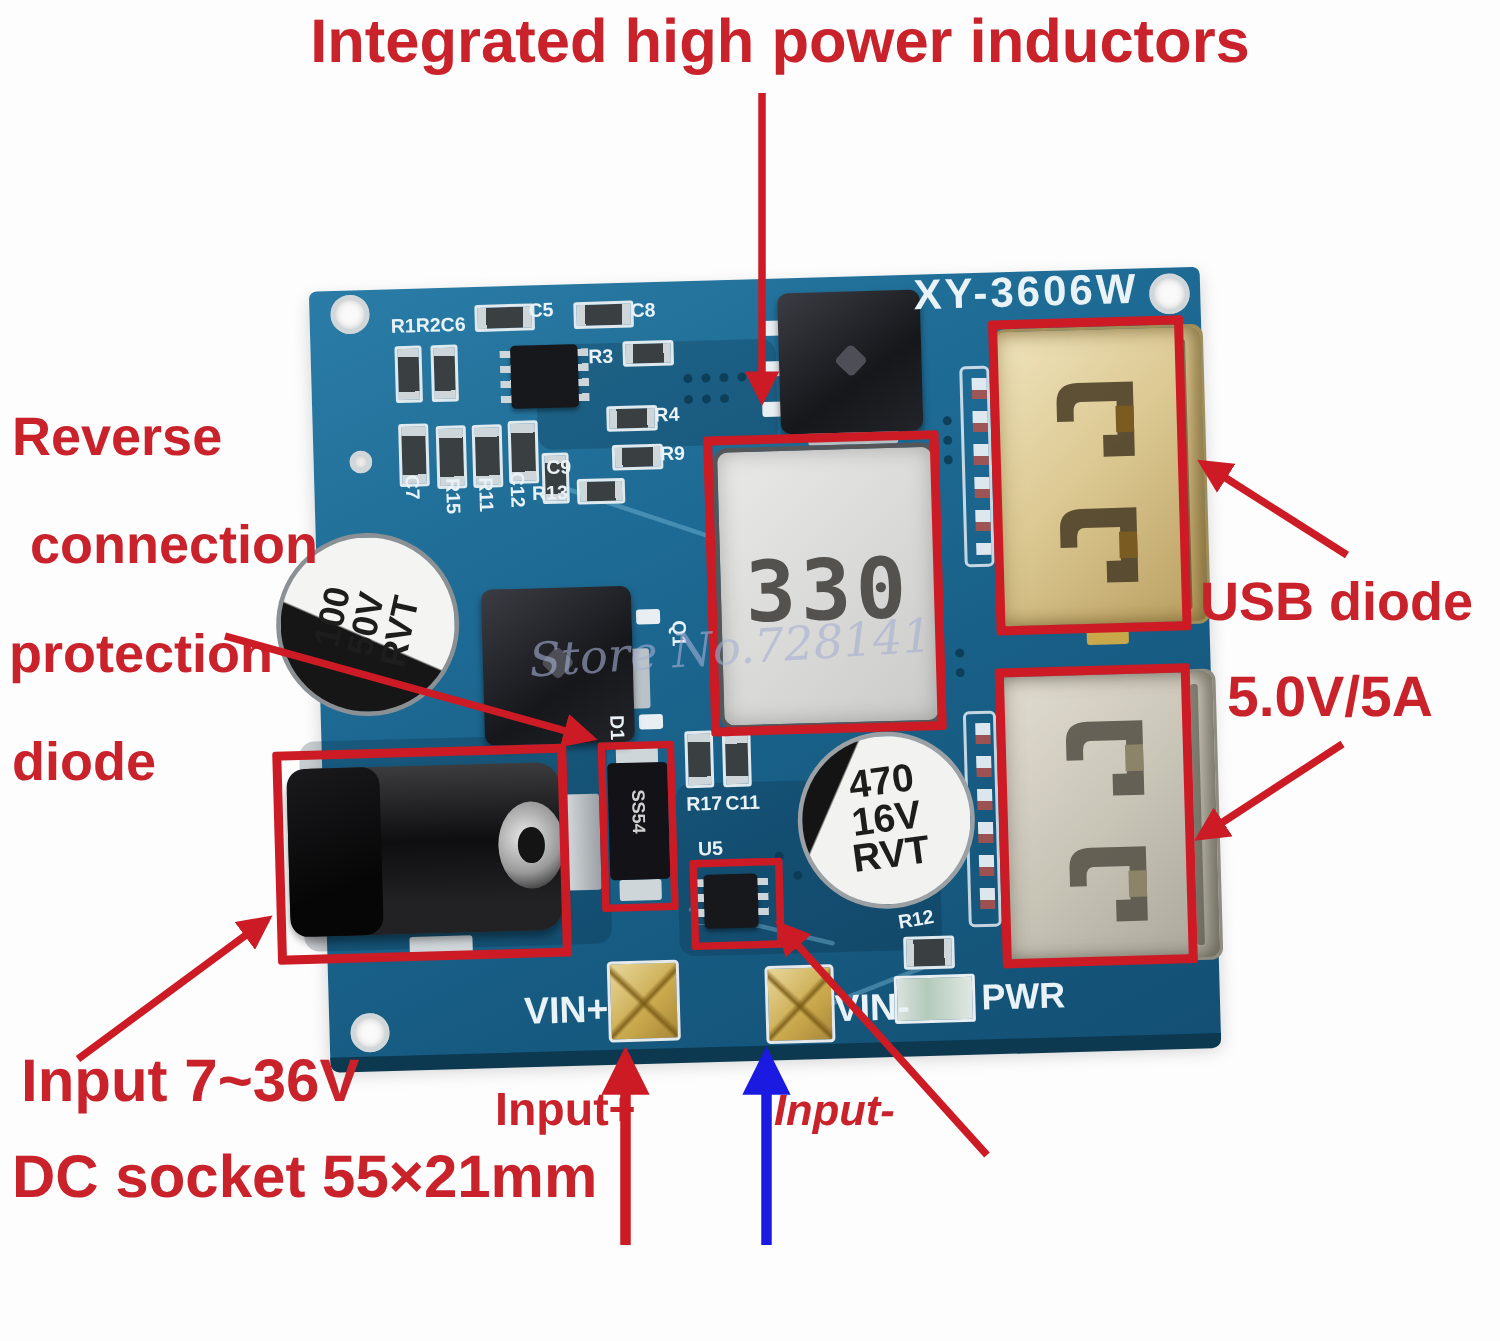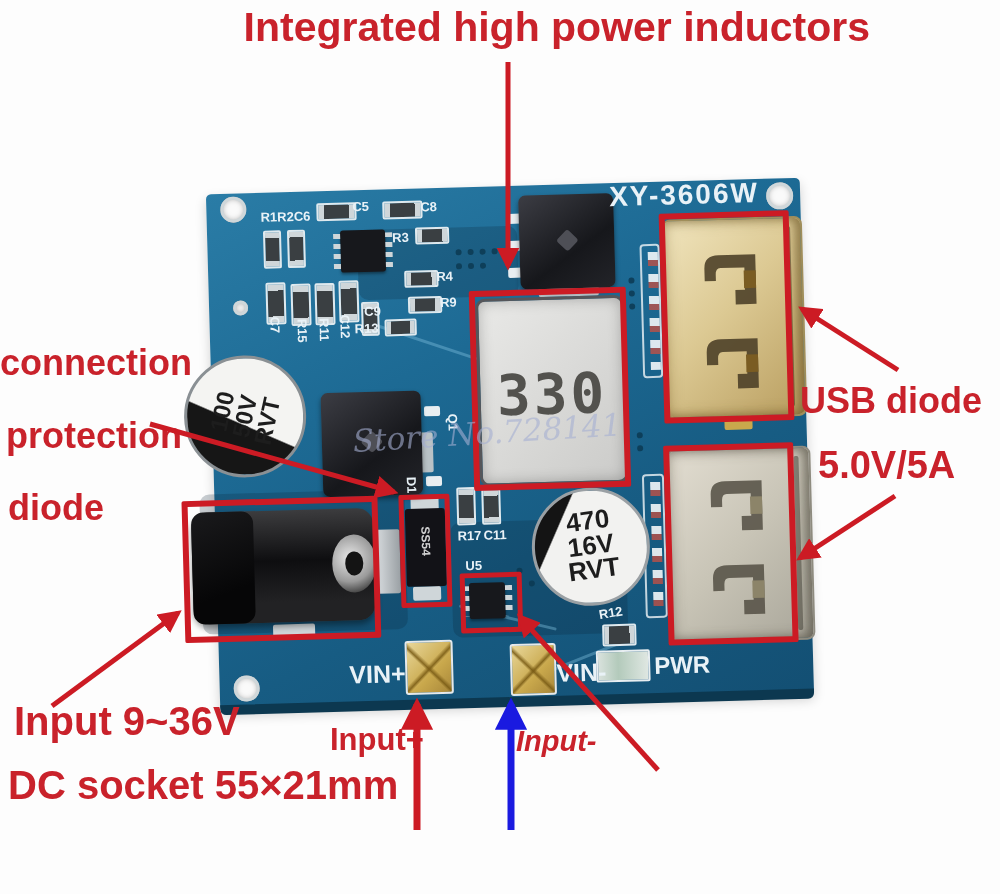--- a/index.html
+++ b/index.html
@@ -266,30 +266,31 @@
             <path d="M14 30 Q14 14 32 14 L78 14 L78 76 L52 76 L52 58 L64 58 L64 30 L34 30 Q28 30 28 38 L28 46 L14 46 Z" fill="#565247" opacity="0.88"></path>
             <rect x="63" y="34" width="15" height="22" fill="#8c8469"></rect>
           </svg>
       </div>
     </div>
     <div class="redbox" style="left:450px;top:264px;width:118px;height:188px;"></div>
 
     <div id="watermark">Store No.728141</div>
   </div>
 
-  <div class="red-text" style="left:170px;top:6px;width:700px;text-align:right;font-size:41px;">Integrated high power inductors</div>
-
-  <div class="red-text" style="left:0;top:344px;font-size:36px;">connection</div>
+  <div class="red-text" style="left:170px;top:6px;width:700px;text-align:center;font-size:41px;">Integrated high power inductors</div>
+
+  <div class="red-text" style="left:8px;top:272px;font-size:36px;">Reverse</div>
+  <div class="red-text" style="left:20px;top:344px;font-size:36px;">connection</div>
   <div class="red-text" style="left:8px;top:489px;font-size:36px;">diode</div>
   <div class="red-text" style="left:6px;top:417px;font-size:36px;">protection</div>
 
   <div class="red-text" style="left:800px;top:382px;font-size:36px;">USB diode</div>
   <div class="red-text" style="left:818px;top:446px;font-size:38px;">5.0V/5A</div>
 
-  <div class="red-text" style="left:14px;top:700px;font-size:40px;">Input 9~36V</div>
+  <div class="red-text" style="left:14px;top:700px;font-size:40px;">Input 7~36V</div>
   <div class="red-text" style="left:8px;top:764px;font-size:40px;">DC socket 55×21mm</div>
 
   <div class="red-text" style="left:330px;top:724px;font-size:31px;">Input+</div>
   <div class="red-text" style="left:516px;top:726px;font-size:29px;font-style:italic;">Input-</div>
 
   <svg id="svg-overlay" width="1000" height="894">
     <defs>
       <marker id="ar" viewBox="0 0 10 10" refX="8" refY="5" markerWidth="4.6" markerHeight="4.6" orient="auto-start-reverse">
         <path d="M0,0 L10,5 L0,10 z" fill="#cc1b24"></path>
       </marker>

